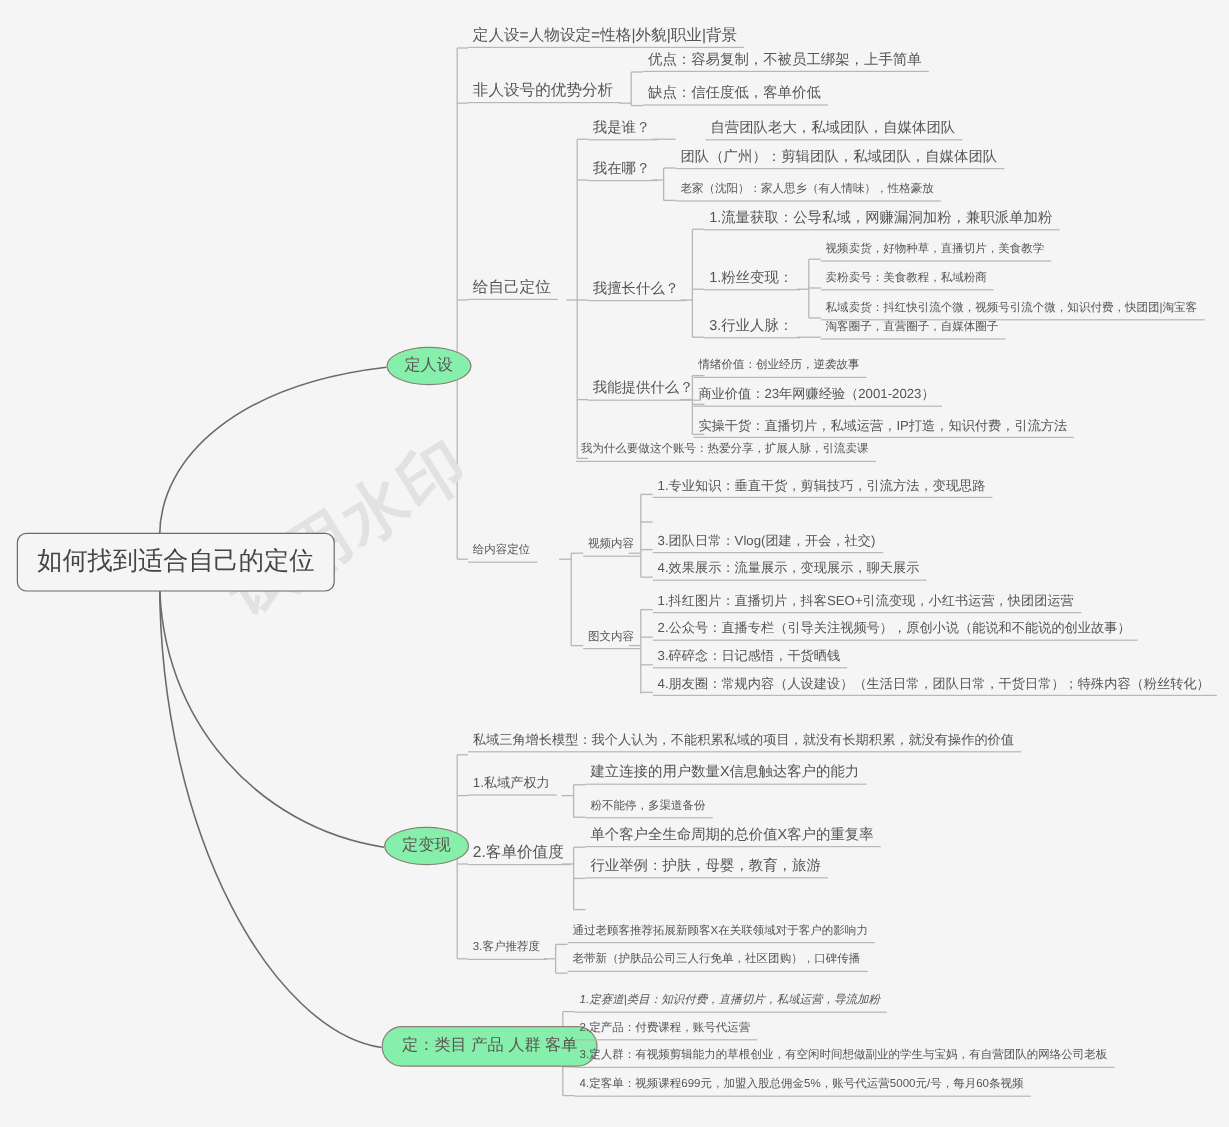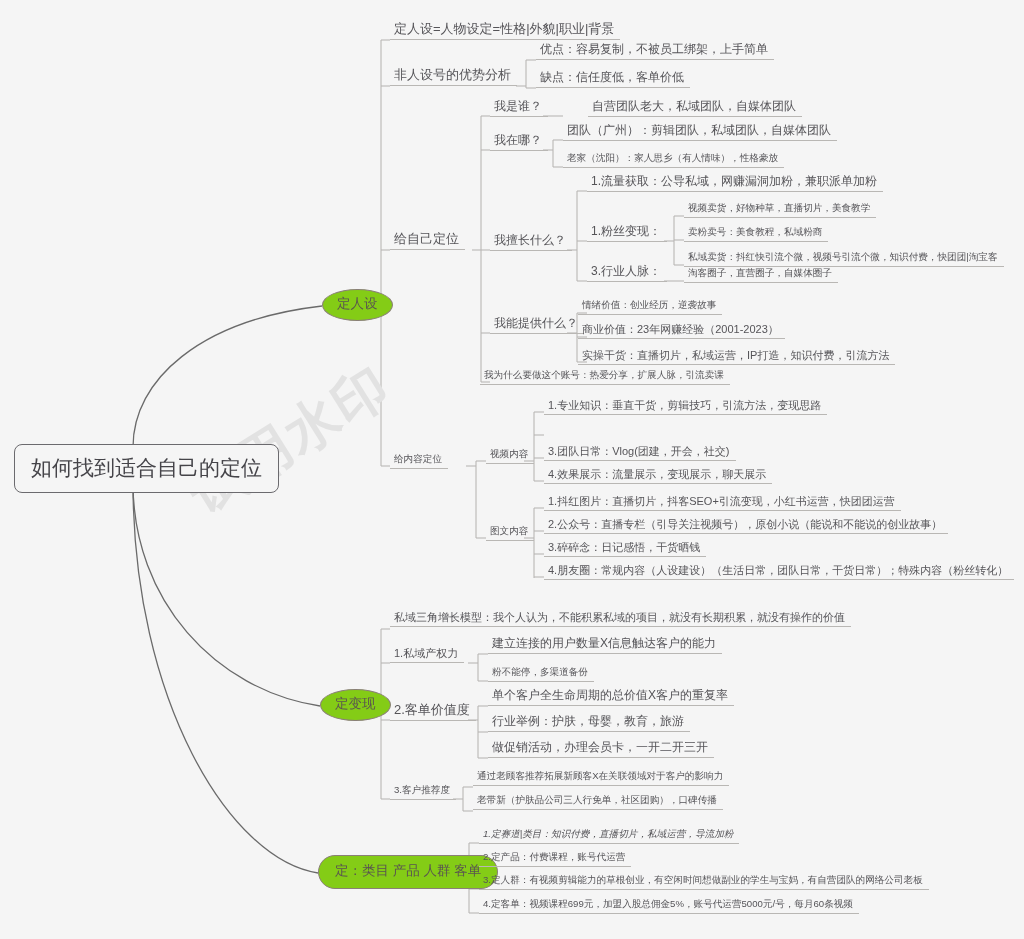--- a/index.html
+++ b/index.html
@@ -40,21 +40,21 @@
     border-radius: 8px;
     background: #f5f5f5;
     font-size: 21px;
     color: #454449;
     padding: 11px 16px 13px 16px;
   }
   
   .pill {
     border: 1px solid #8a8077;
     border-radius: 50%/50%;
-    background: #84cc16;
+    background: #86efac;
     font-size: 13.5px;
     color: #5a5550;
     padding: 7px 14px 8px 14px;
     text-align: center;
   }
   .pill.wide {
     border-radius: 40px;
     padding: 8px 16px 9px 16px;
   }
   
@@ -245,21 +245,20 @@
 
   <div class="node topic t11" style="left:390px; top:610px;">私域三角增长模型：我个人认为，不能积累私域的项目，就没有长期积累，就没有操作的价值</div>
 
   <div class="node topic t11" style="left:390px; top:646px;">1.私域产权力</div>
   <div class="node topic t12" style="left:488px; top:636px;">建立连接的用户数量X信息触达客户的能力</div>
   <div class="node topic t10" style="left:488px; top:666px;">粉不能停，多渠道备份</div>
 
   <div class="node topic t13" style="left:390px; top:702px;">2.客单价值度</div>
   <div class="node topic t12" style="left:488px; top:688px;">单个客户全生命周期的总价值X客户的重复率</div>
   <div class="node topic t12" style="left:488px; top:714px;">行业举例：护肤，母婴，教育，旅游</div>
-  <div class="node topic t12" style="left:488px; top:740px;">做促销活动，办理会员卡，一开二开三开</div>
 
   <div class="node topic t10" style="left:390px; top:784px;">3.客户推荐度</div>
   <div class="node topic t10" style="left:473px; top:770px;">通过老顾客推荐拓展新顾客X在关联领域对于客户的影响力</div>
   <div class="node topic t10" style="left:473px; top:794px;">老带新（护肤品公司三人行免单，社区团购），口碑传播</div>
 
   <div class="node topic t10" style="left:479px; top:828px;font-style:italic;">1.定赛道|类目：知识付费，直播切片，私域运营，导流加粉</div>
   <div class="node topic t10" style="left:479px; top:851px;">2.定产品：付费课程，账号代运营</div>
   <div class="node topic t10" style="left:479px; top:874px;">3.定人群：有视频剪辑能力的草根创业，有空闲时间想做副业的学生与宝妈，有自营团队的网络公司老板</div>
   <div class="node topic t10" style="left:479px; top:898px;">4.定客单：视频课程699元，加盟入股总佣金5%，账号代运营5000元/号，每月60条视频</div>
 

